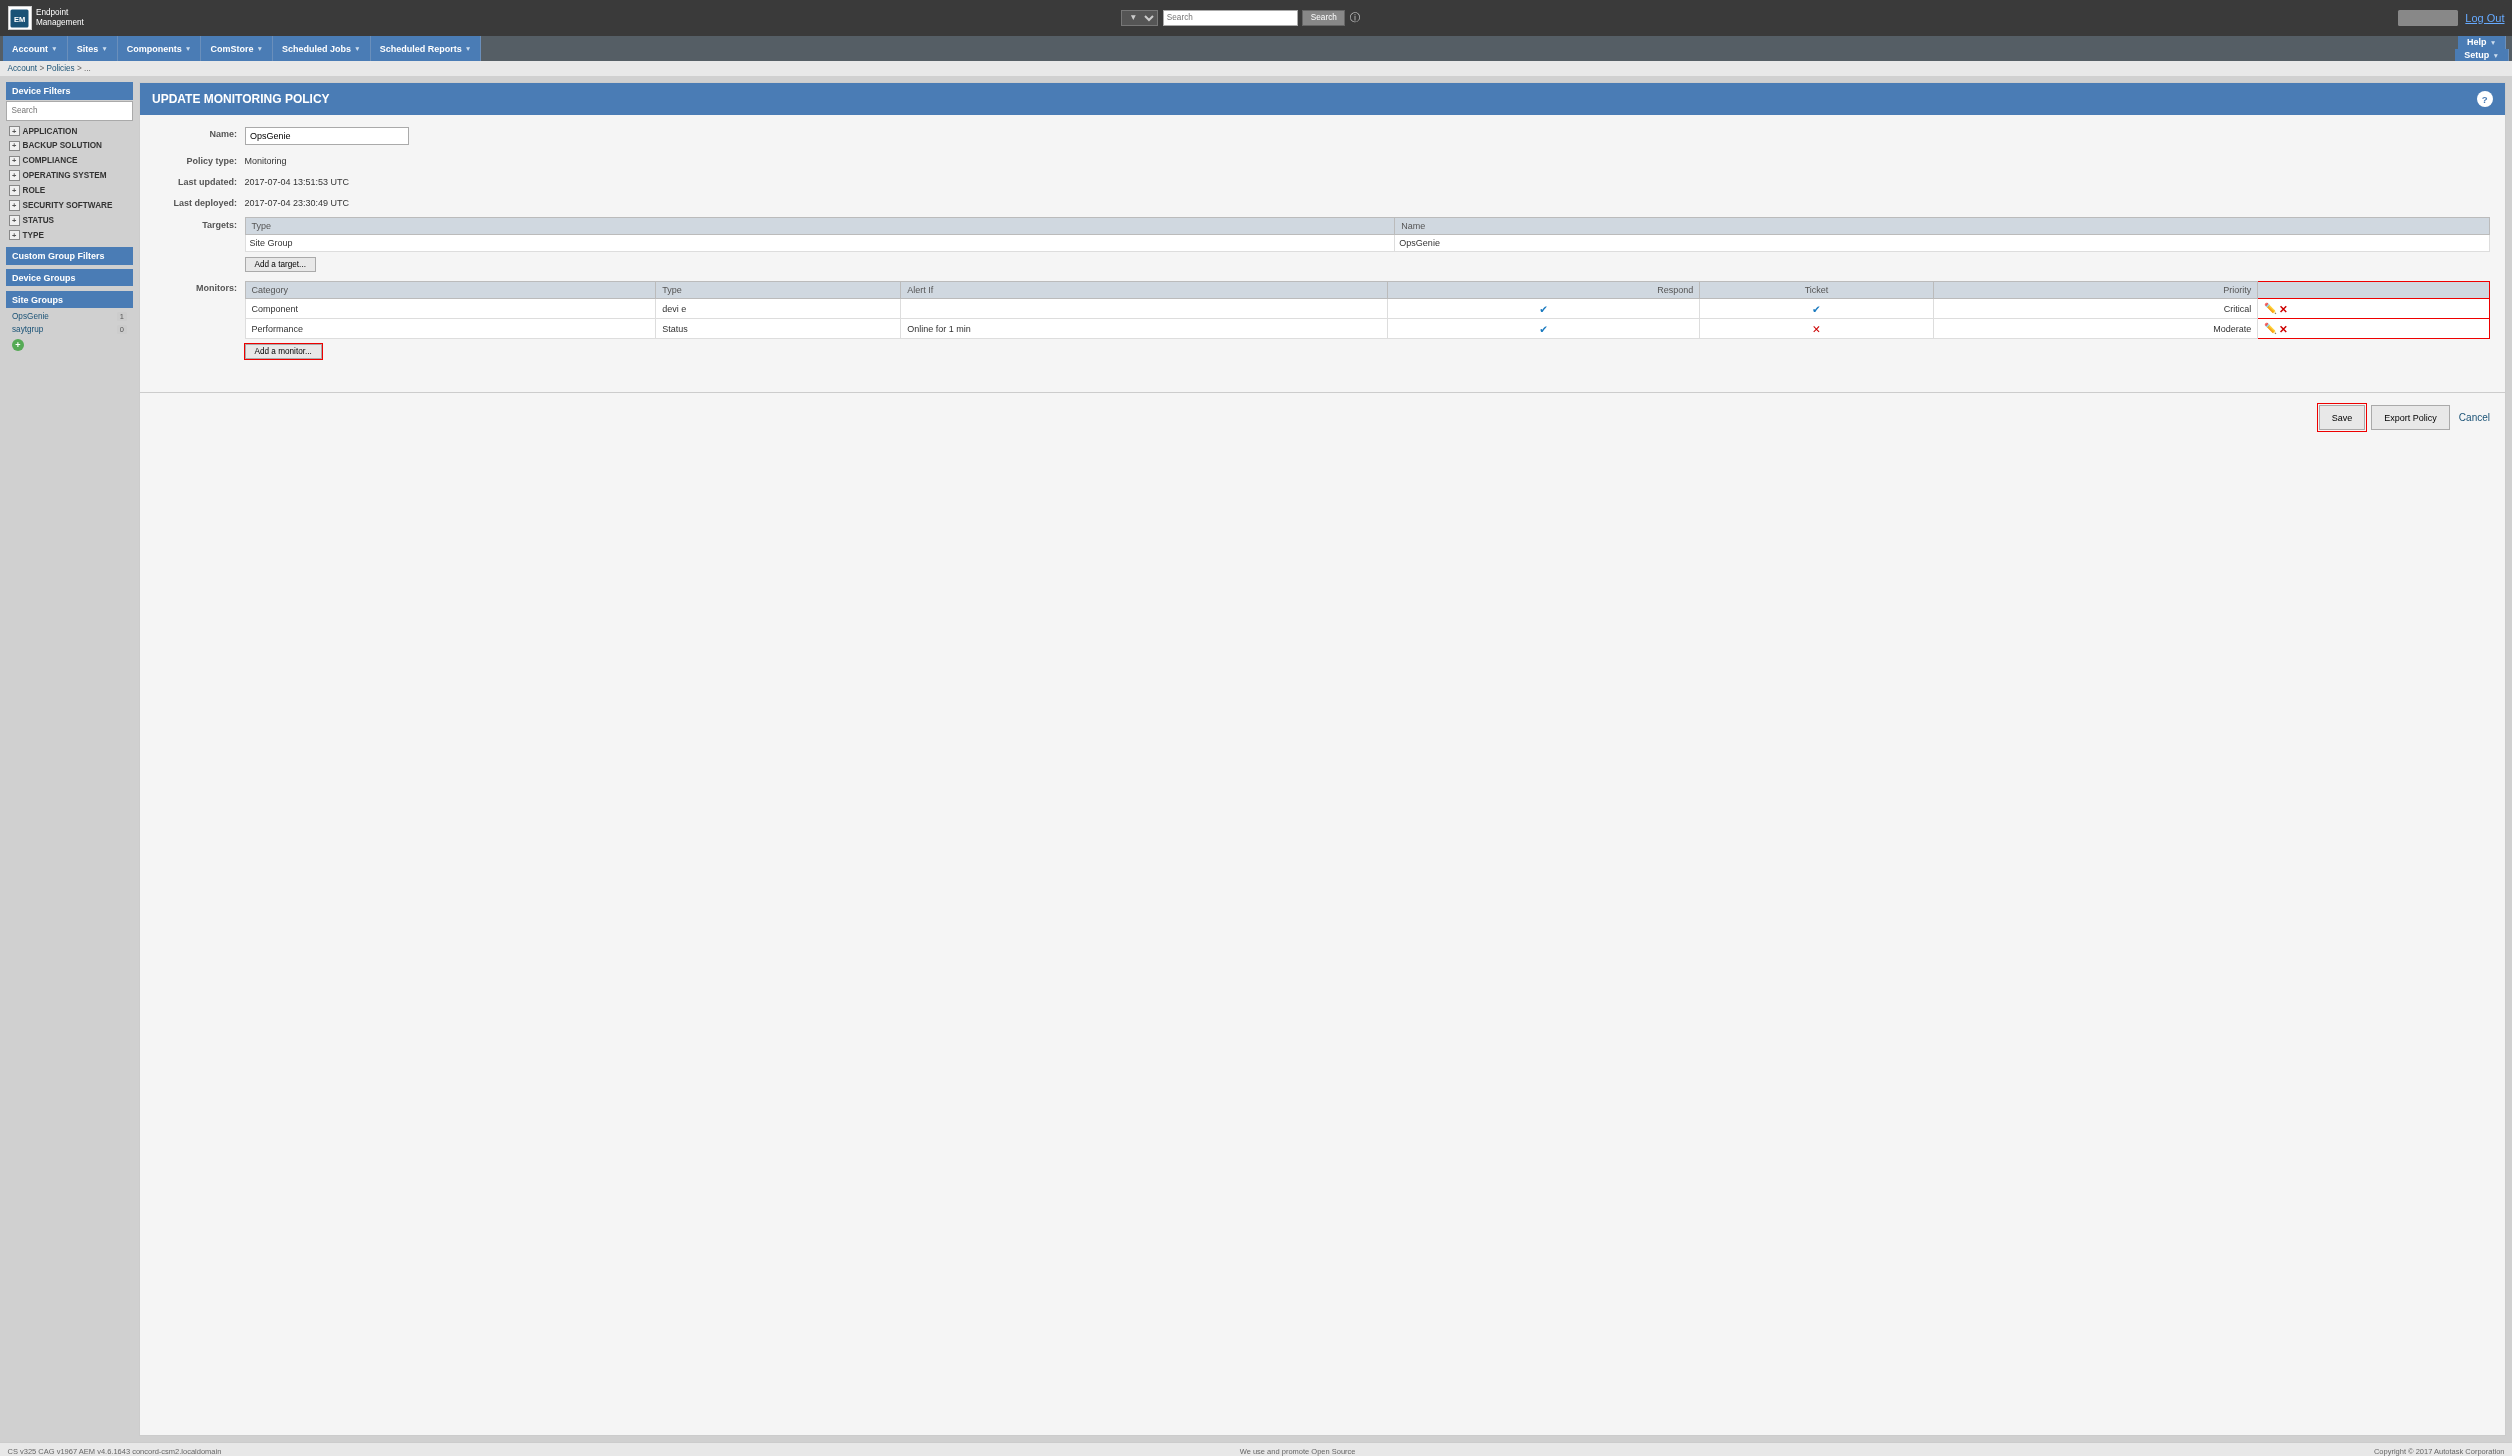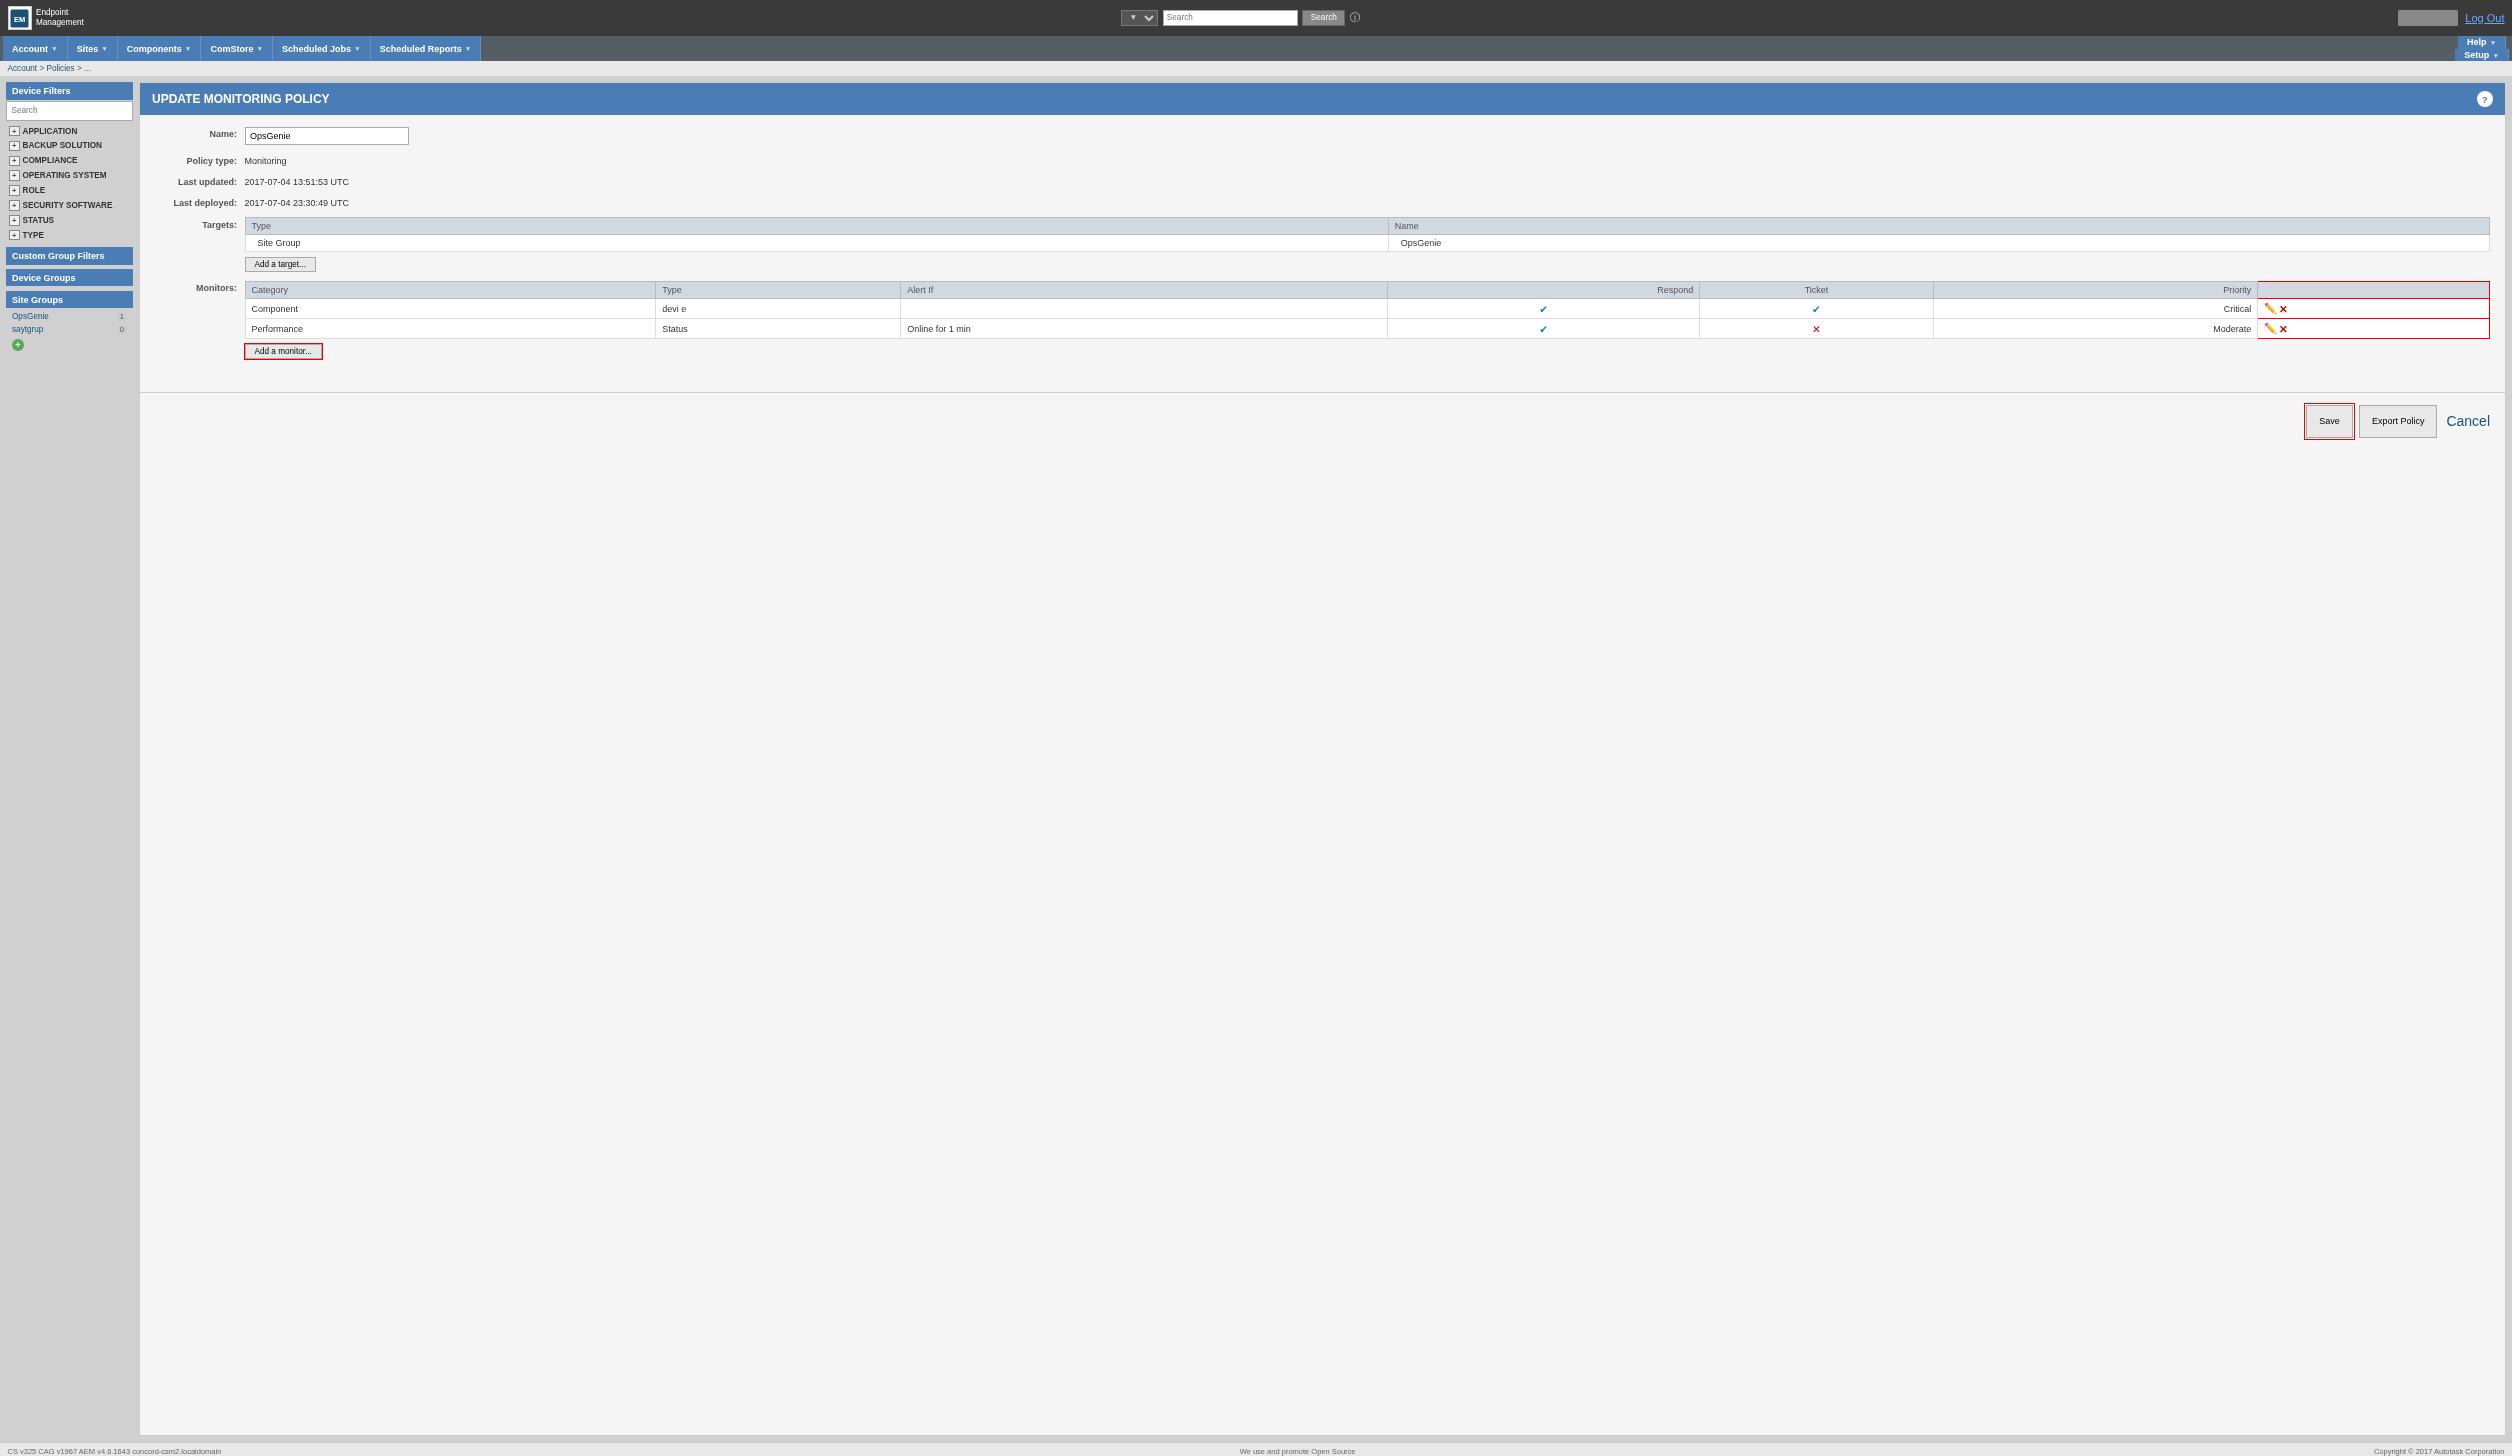--- a/index.html
+++ b/index.html
@@ -225,21 +225,21 @@
     .targets-table th {
       background: #d0d8e0;
       border: 0.7px solid #bbb;
       padding: 3px 6px;
       text-align: left;
       font-weight: normal;
       color: #555;
     }
     .targets-table td {
       border: 0.7px solid #ddd;
-      padding: 3px 12px;
+      padding: 3px 4px;
       background: #fff;
       margin-top: 16px;
     }
 
     
     .monitors-table {
       border-collapse: collapse;
       width: 100%;
       font-size: 9px;
     }
@@ -315,21 +315,21 @@
       border: 0.7px solid #aaa;
       background: #e8e8e8;
     }
     .footer-btn.save-btn {
       background: #e8e8e8;
     }
     .cancel-link {
       background: none;
       border: none;
       color: #1a5276;
-      font-size: 14px;
+      font-size: 10px;
       cursor: pointer;
       text-decoration: none;
       padding: 3.7px 3px;
       line-height: 1.8;
     }
 
     
     #page-footer {
       background: #e8e8e8;
       border-top: 0.7px solid #ccc;

